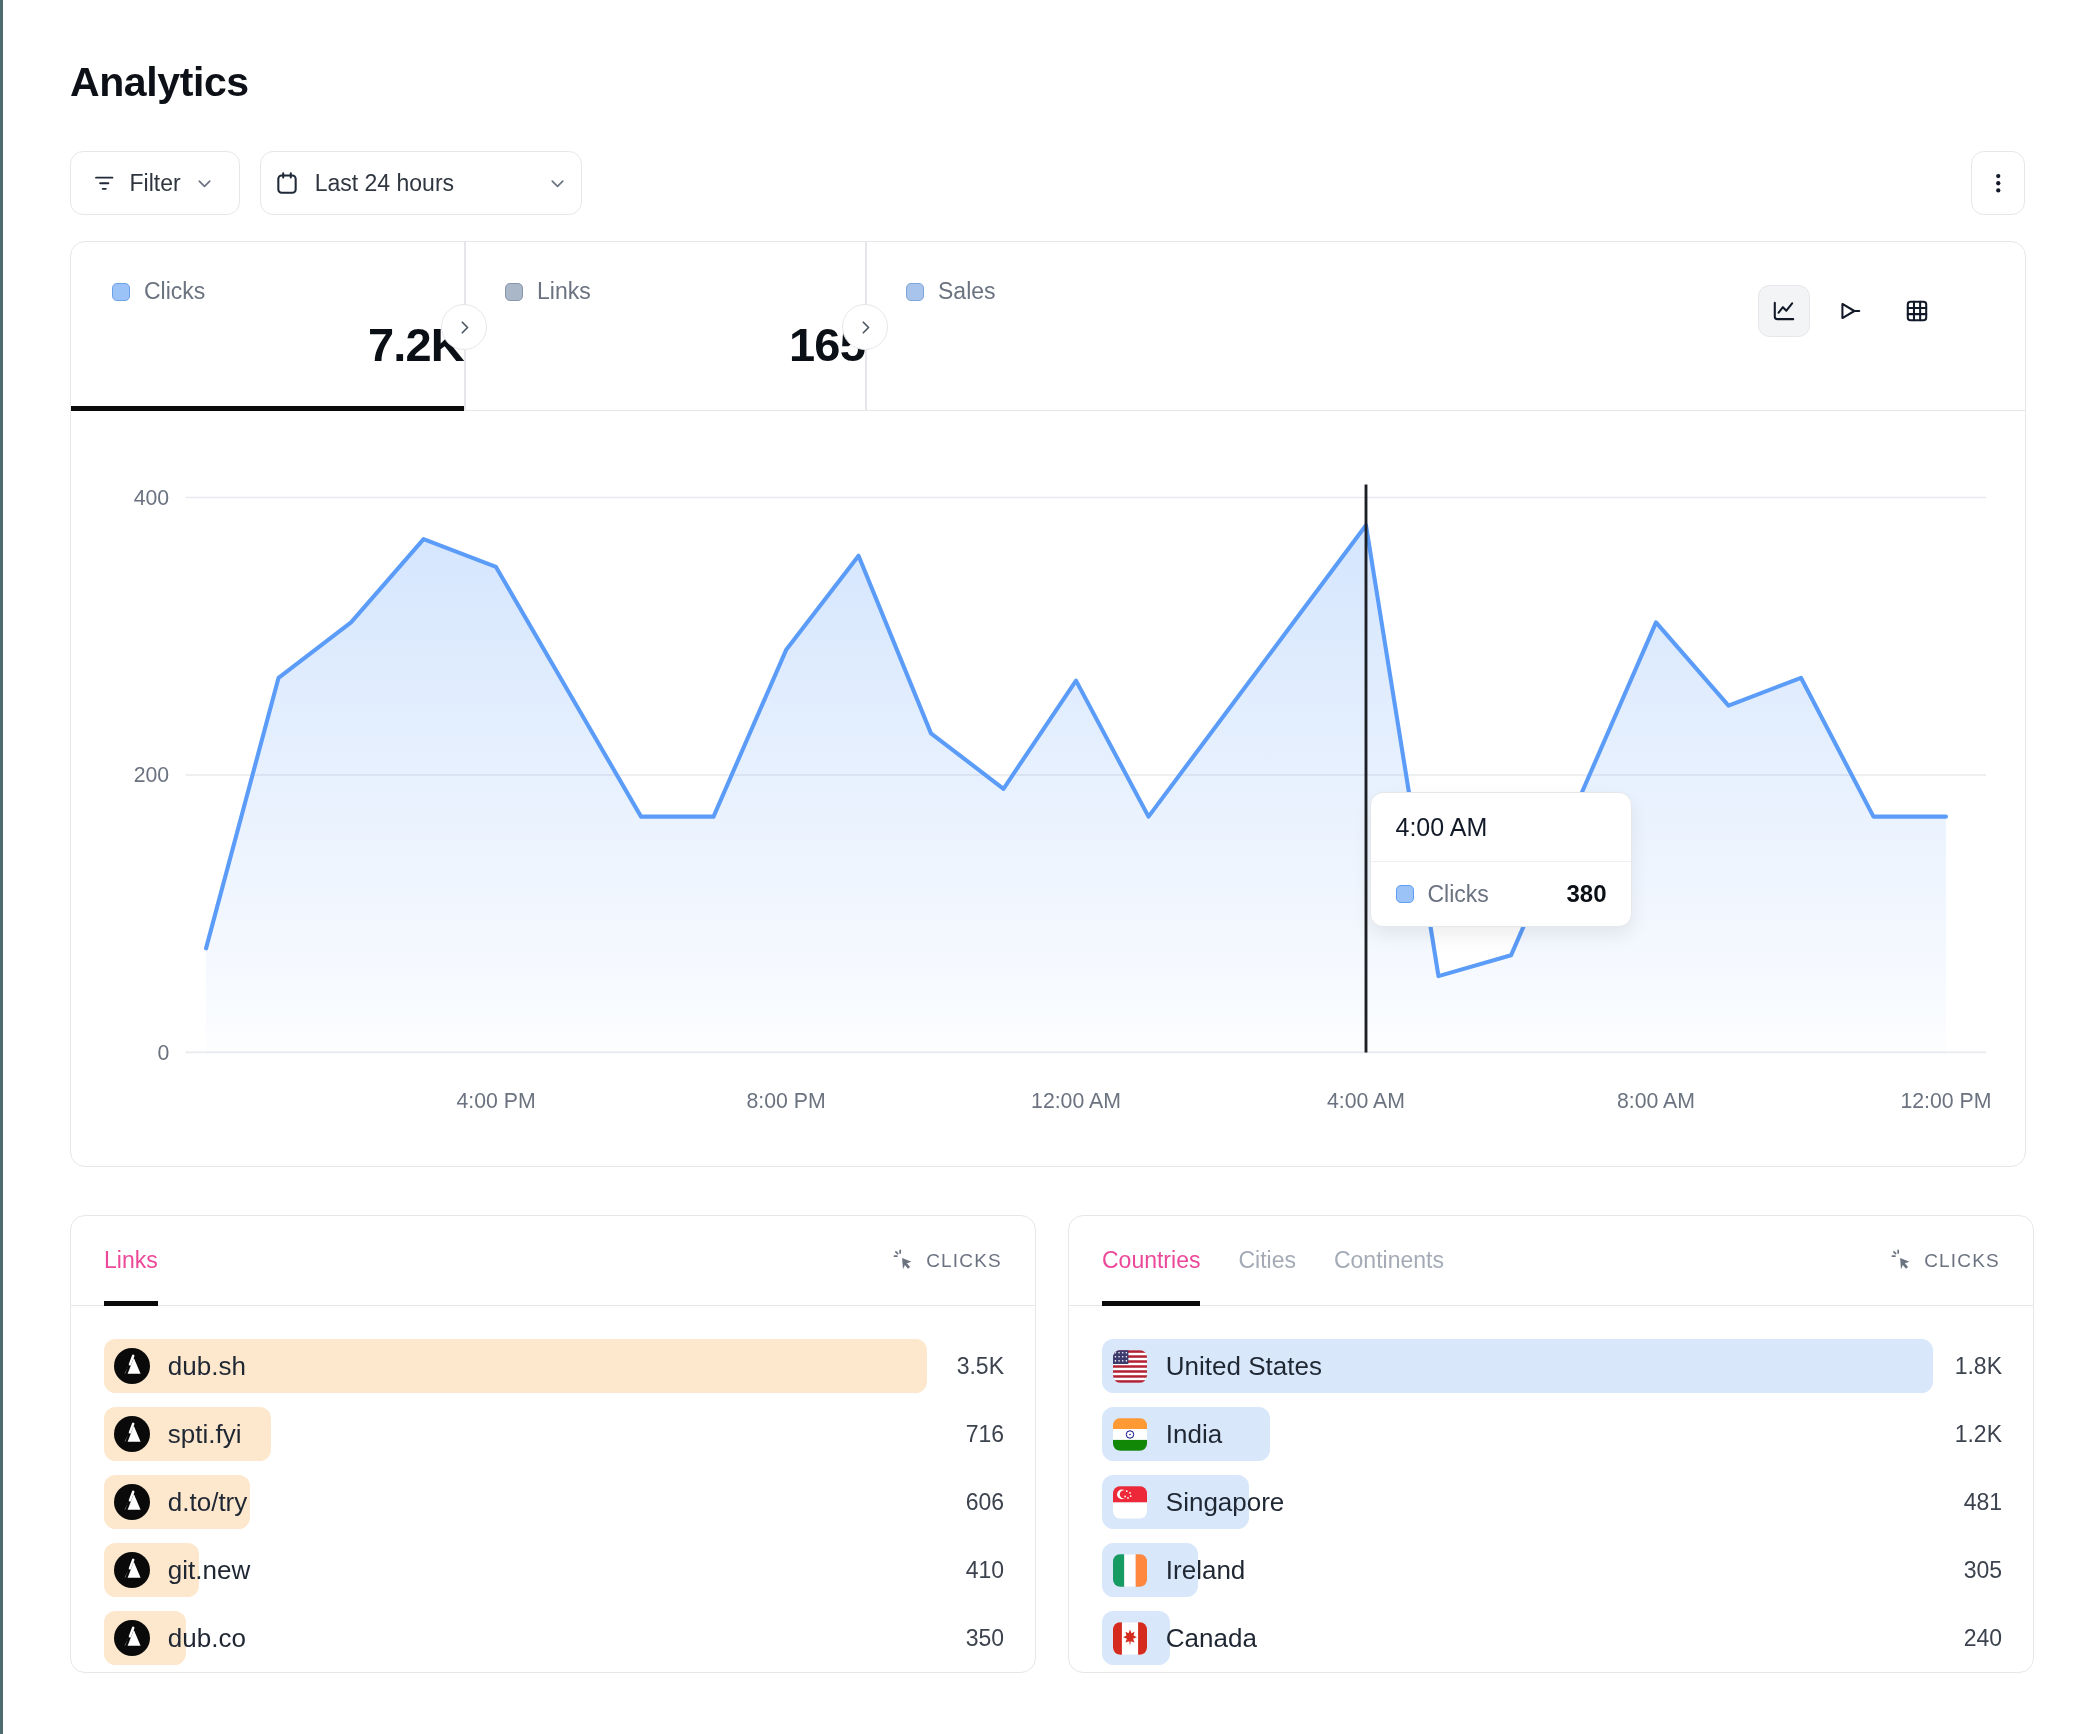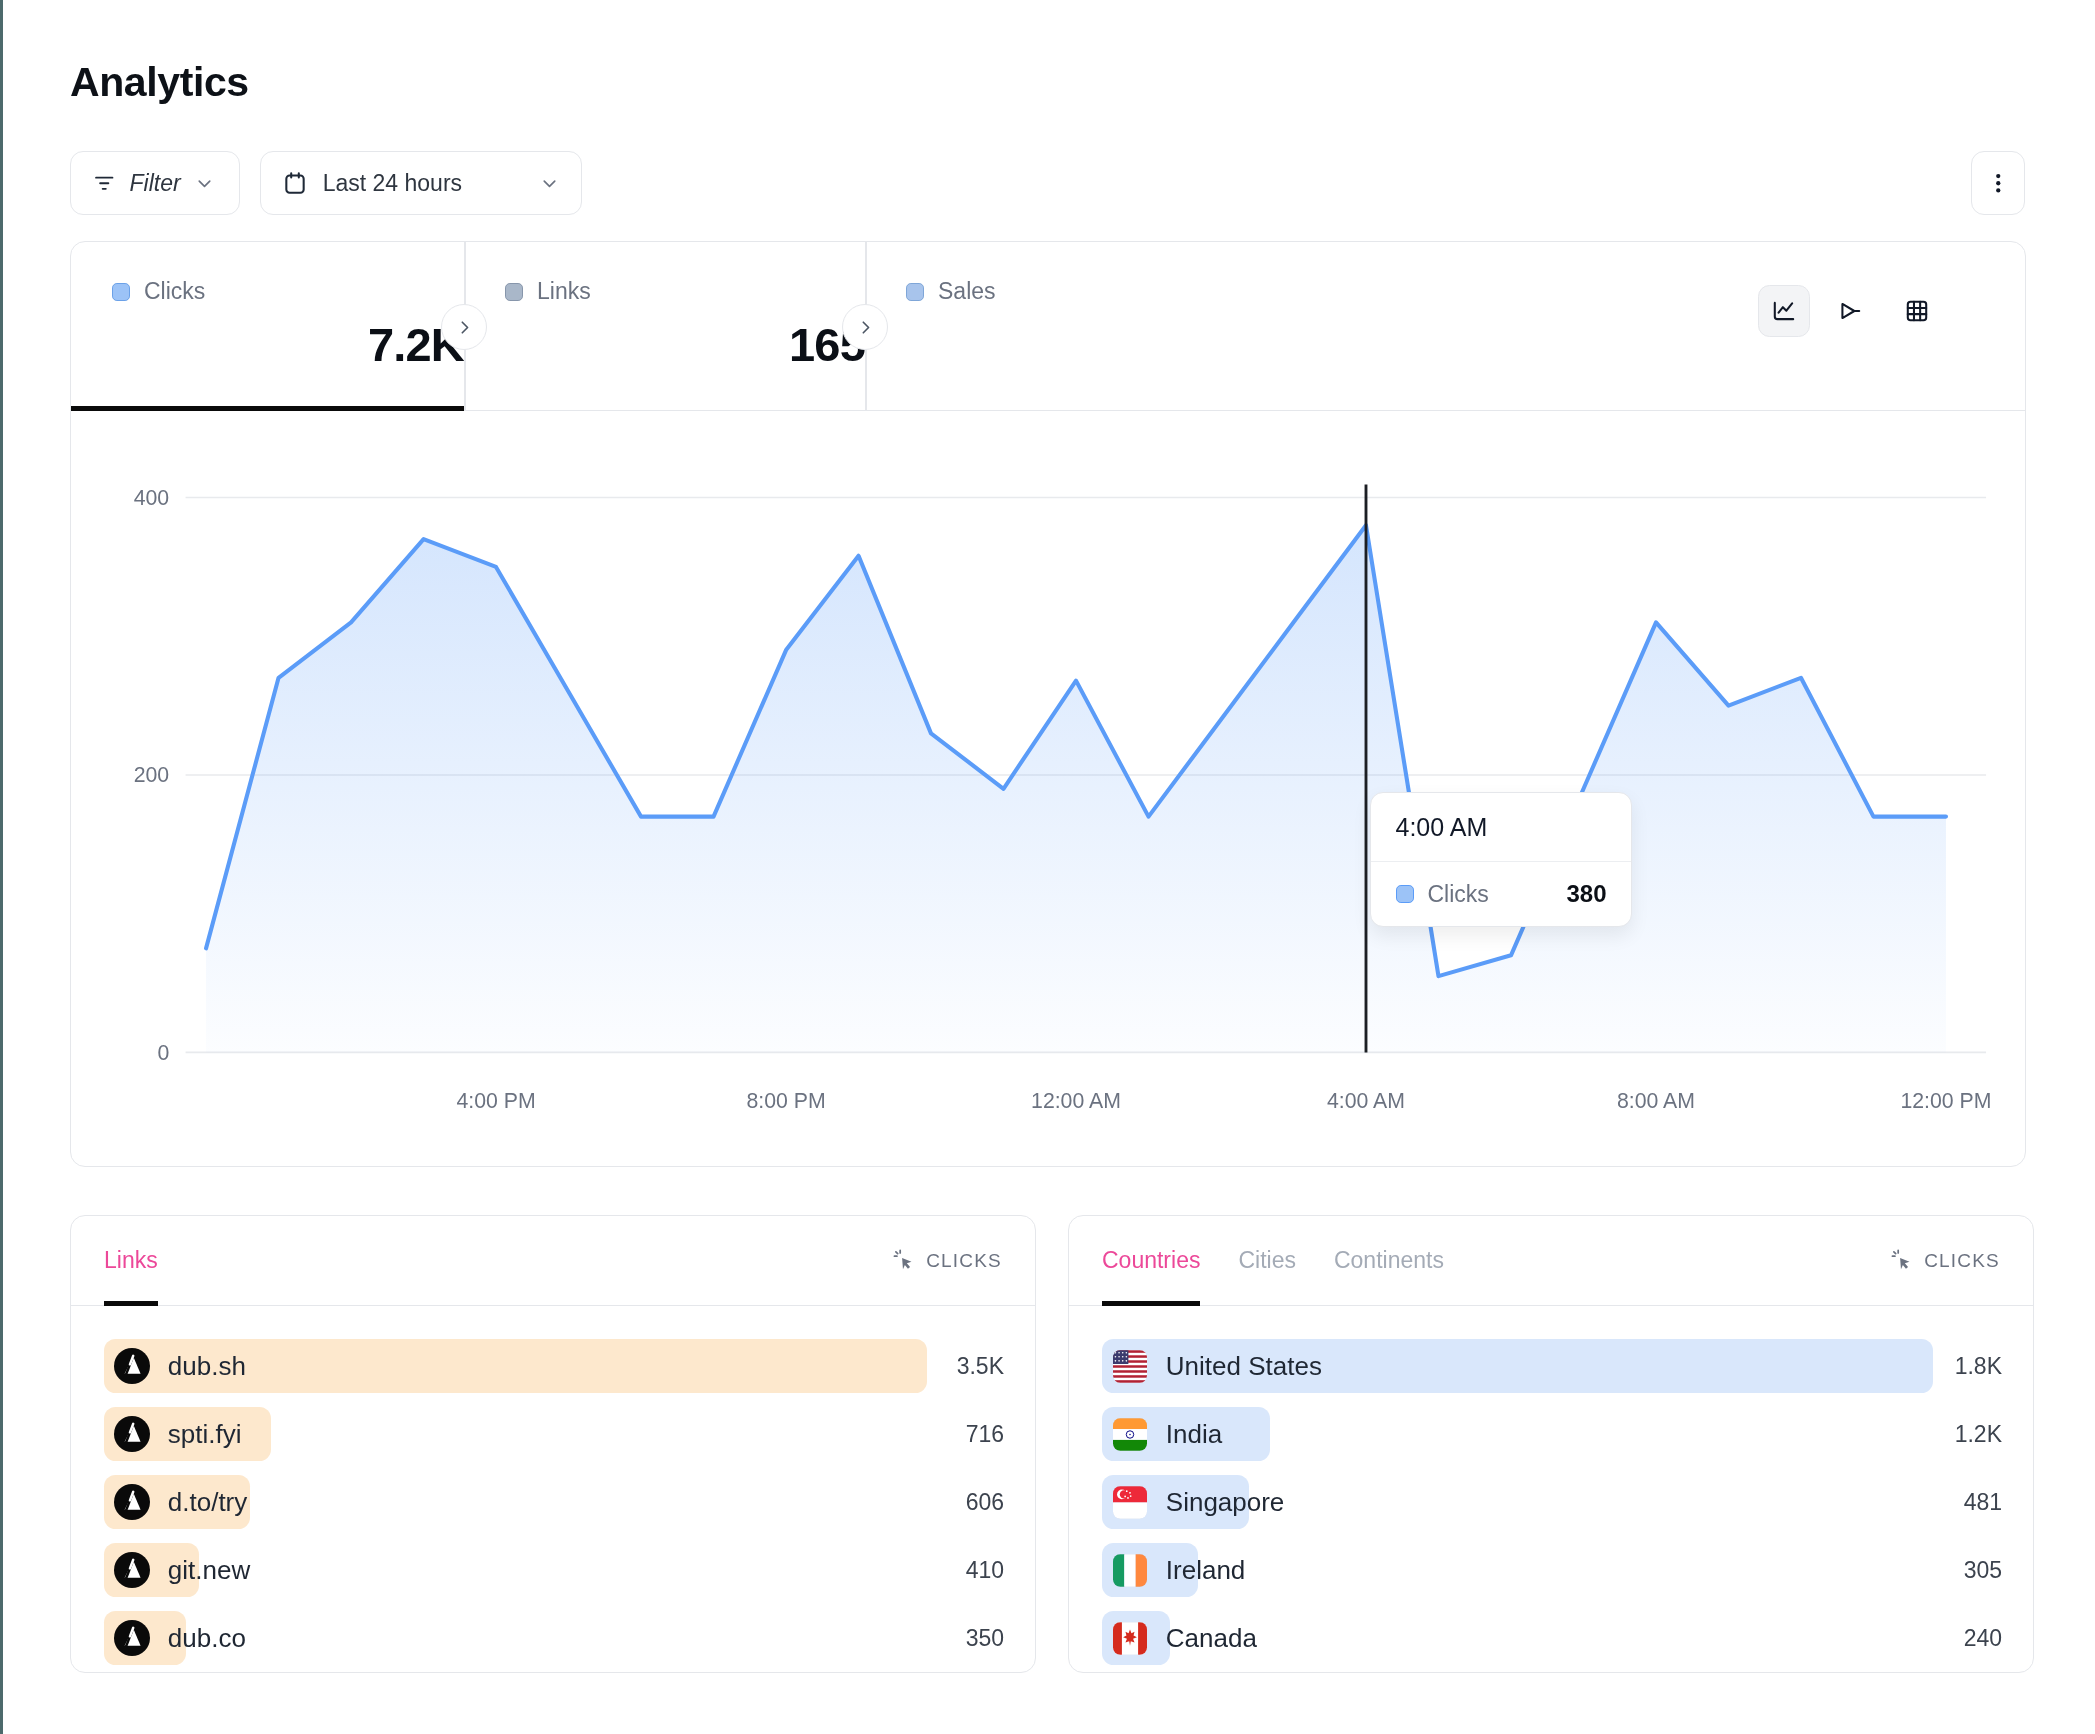--- a/index.html
+++ b/index.html
@@ -7,22 +7,22 @@
     font-family:"Liberation Sans", sans-serif; color:#111827; overflow:hidden; }
   .page { position:relative; width:2088px; height:1735px; }
 
   .edge-accent { position:absolute; left:0; top:0; width:2.5px; height:1735px; background:#4d6a6c; }
 
   .page-title { position:absolute; left:70px; top:59px; font-size:41px; font-weight:700; letter-spacing:-0.4px; color:#0d1117; }
 
   
   .btn { position:absolute; top:151px; height:64px; display:flex; align-items:center;
     border:1.6px solid #e5e7eb; border-radius:13px; background:#fff; font-size:23px; color:#2f3640; cursor:pointer; }
-  .btn-filter { left:70px; width:170px; padding:16px 21px; gap:13px;font-style:italic; }
-  .btn-date { left:260px; width:322px; padding:0 21px; gap:14.7px; }
+  .btn-filter { left:70px; width:170px; padding:16px 21px; gap:13px; }
+  .btn-date { left:260px; width:322px; padding:0 13px; gap:14.7px; }
   .btn-date .spacer { flex:1; }
   .btn-kebab { left:1971px; width:54px; justify-content:center; }
 
   .i { display:inline-flex; align-items:center; justify-content:center; }
   .i svg { display:block; }
 
   
   .card { position:absolute; background:#fff; border:1.6px solid #e5e7eb; border-radius:15px; }
   .main-card { left:70px; top:241px; width:1956px; height:926px; overflow:hidden; }
 

